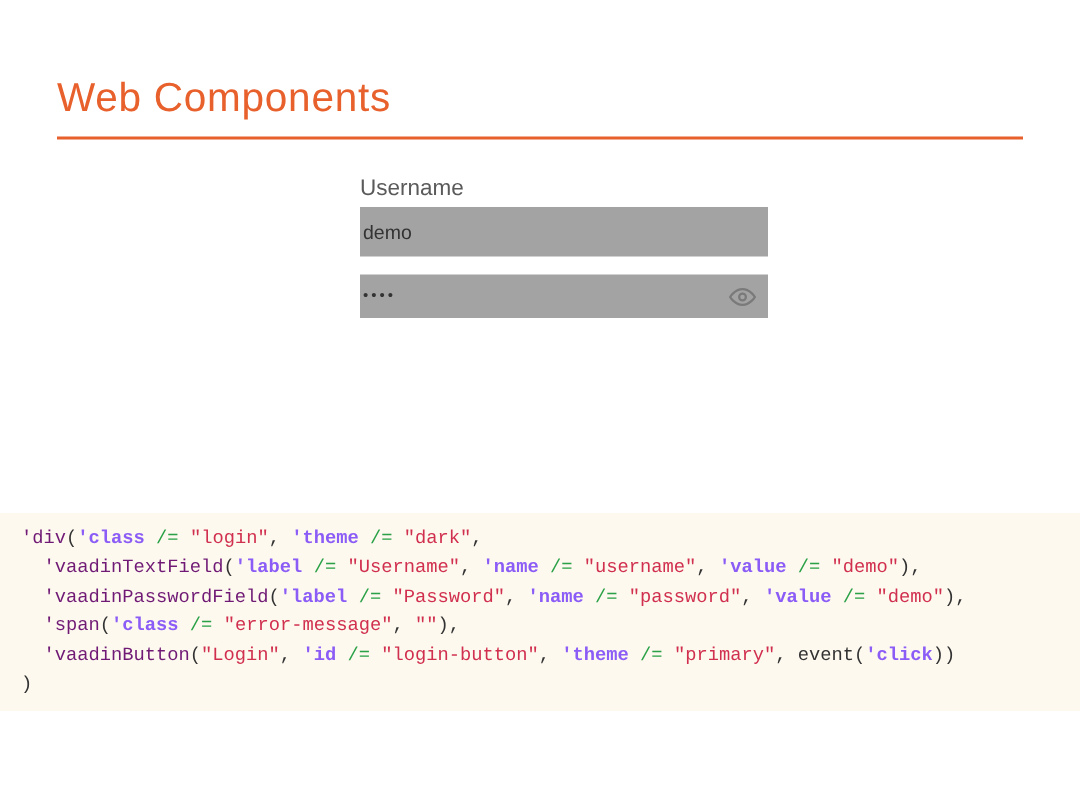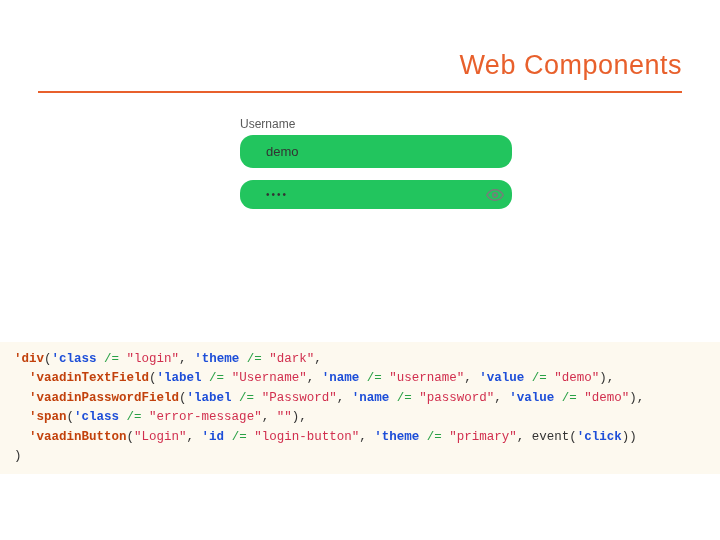--- a/index.html
+++ b/index.html
@@ -12,43 +12,42 @@
   }
   .slide {
     padding: 50px 38px 0 38px;
   }
   .title {
     color: #e8602c;
     font-size: 27px;
     font-weight: 400;
     letter-spacing: 0.5px;
     padding-bottom: 10px;
-    text-align: right;
   }
   .divider {
     border: none;
     border-top: 2px solid #e8602c;
     margin: 0 0 24px 0;
   }
   .form-area {
     margin-left: 202px;
     width: 272px;
   }
   .field-label {
     color: #5a5a5a;
-    font-size: 12px;
+    font-size: 15px;
     font-weight: 500;
     margin-bottom: 4px;
   }
   .text-input {
     width: 100%;
-    background: #22c55e;
+    background: #a3a3a3;
     border: none;
-    border-radius: 13px;
-    padding: 9px 26px;
+    border-radius: 0;
+    padding: 9px 2px;
     font-size: 13px;
     color: #333;
     margin-bottom: 12px;
   }
   .password-wrap {
     position: relative;
     width: 100%;
     margin-bottom: 16px;
   }
   .password-wrap .text-input {
@@ -84,22 +83,22 @@
     top: 342px;
     width: 720px;
     background: #fdf9ef;
     padding: 8px 10px 8px 14px;
     font-family: "Consolas", "Menlo", "Courier New", monospace;
     font-size: 12.5px;
     line-height: 1.55;
     color: #333;
     white-space: pre;
   }
-  .k-fn   { color: #c2410c; font-weight: 700; margin-top: 20px; }   
-  .k-attr { color: #1d4ed8; font-weight: 700; }   
+  .k-fn   { color: #701a75; font-weight: 400; margin-top: 20px; }   
+  .k-attr { color: #8b5cf6; font-weight: 700; }   
   .k-op   { color: #2aa146; }                  
   .k-str  { color: #d12f4e; }                  
   .k-p    { color: #333; }                     
 </style>
 </head>
 <body>
 
 <div class="slide">
   <h1 class="title">Web Components</h1>
   <hr class="divider">

